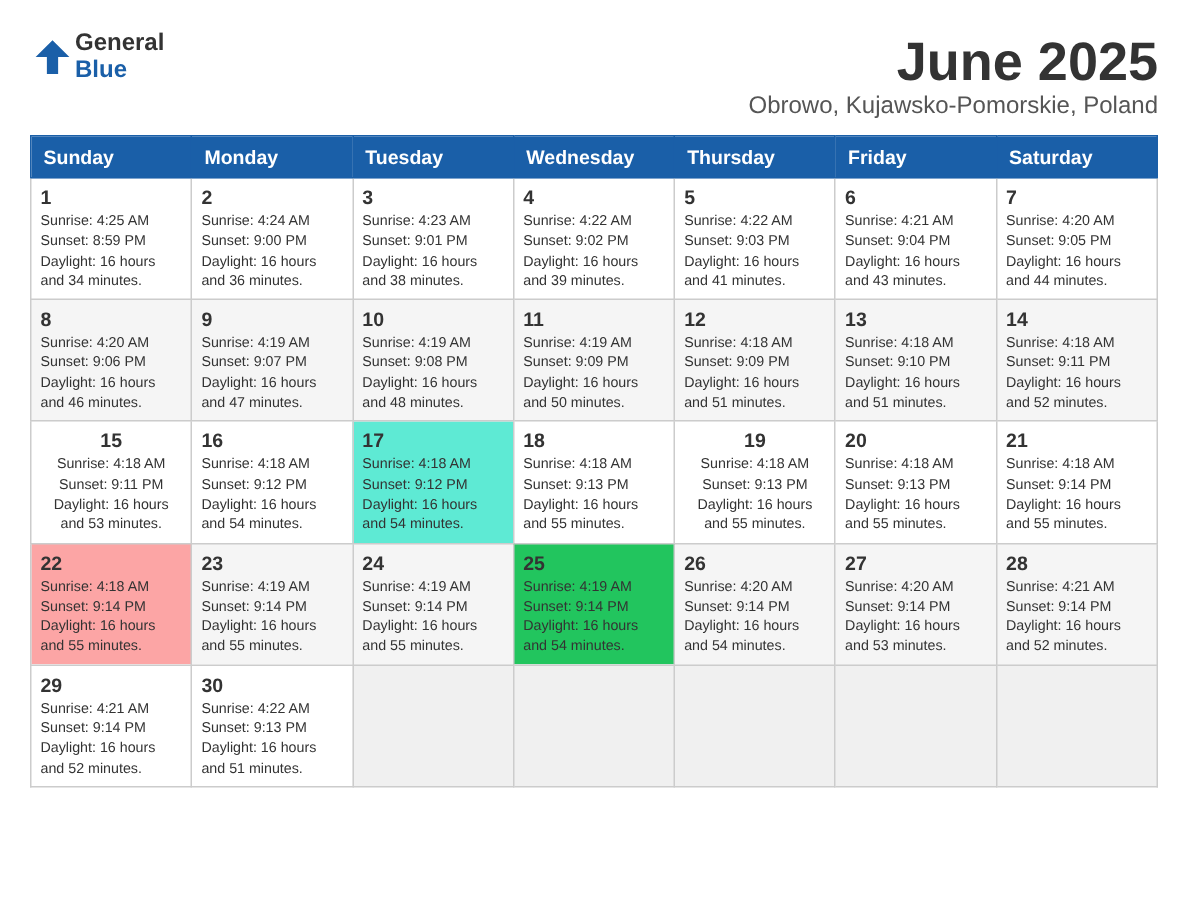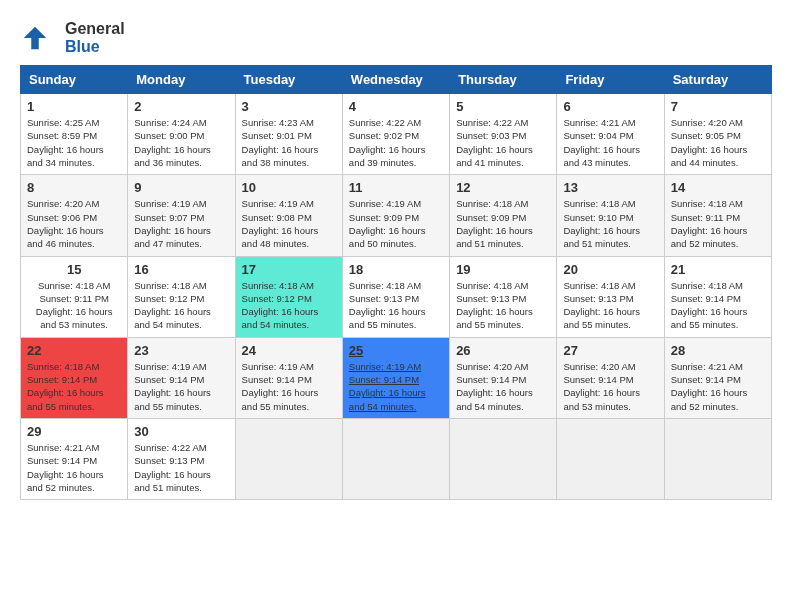--- a/index.html
+++ b/index.html
@@ -12,21 +12,21 @@
     }
     .header-section {
       display: flex;
       justify-content: space-between;
       align-items: flex-start;
       margin-bottom: 10px;
     }
     .logo {
       display: flex;
       align-items: center;
-      gap: 15px;
+      gap: 0;
     }
     .logo-text {
       display: flex;
       flex-direction: column;
       line-height: 1.1;
     }
     .logo-general {
       font-size: 16px;
       font-weight: bold;
       color: #333;
@@ -100,20 +100,24 @@
 <div class="header-section">
   <div class="logo">
     <svg class="logo-icon" viewBox="0 0 40 40">
       <path d="M20 5 L35 20 L25 20 L25 35 L15 35 L15 20 L5 20 Z" fill="#1a5fa8"></path>
     </svg>
     <div class="logo-text">
       <span class="logo-general">General</span>
       <span class="logo-blue">Blue</span>
     </div>
   </div>
+  <div class="title-section">
+    <div class="month-title">June 2025</div>
+    <div class="subtitle">Obrowo, Kujawsko-Pomorskie, Poland</div>
+  </div>
 </div>
 
 <table class="calendar">
   <thead>
     <tr>
     <th>Sunday</th>
         <th>Monday</th>
         <th>Tuesday</th>
         <th>Wednesday</th>
         <th>Thursday</th>
@@ -264,21 +268,21 @@
         </div>
       </td>
         <td style="background: rgb(255, 255, 255);">
         <span class="day-num">18</span>
         <div class="day-info">
           Sunrise: 4:18 AM<br>
           Sunset: 9:13 PM<br>
           Daylight: 16 hours and 55 minutes.
         </div>
       </td>
-        <td style="background: rgb(255, 255, 255);">
+        <td style="background: rgb(255, 255, 255); text-align: center;">
         <span class="day-num">19</span>
         <div class="day-info">
           Sunrise: 4:18 AM<br>
           Sunset: 9:13 PM<br>
           Daylight: 16 hours and 55 minutes.
         </div>
       </td>
         <td style="background: rgb(255, 255, 255);">
         <span class="day-num">20</span>
         <div class="day-info">
@@ -290,21 +294,21 @@
         <td style="background: rgb(255, 255, 255);">
         <span class="day-num">21</span>
         <div class="day-info">
           Sunrise: 4:18 AM<br>
           Sunset: 9:14 PM<br>
           Daylight: 16 hours and 55 minutes.
         </div>
       </td>
       </tr>
       <tr style="background: rgb(240, 240, 240);">
-        <td style="background: #ef4444; margin-left: 20px;">
+        <td style="background: #fca5a5; margin-left: 20px;">
         <span class="day-num">22</span>
         <div class="day-info">
           Sunrise: 4:18 AM<br>
           Sunset: 9:14 PM<br>
           Daylight: 16 hours and 55 minutes.
         </div>
       </td>
         <td style="background: rgb(245, 245, 245);">
         <span class="day-num">23</span>
         <div class="day-info">
@@ -314,21 +318,21 @@
         </div>
       </td>
         <td style="background: rgb(245, 245, 245);">
         <span class="day-num">24</span>
         <div class="day-info">
           Sunrise: 4:19 AM<br>
           Sunset: 9:14 PM<br>
           Daylight: 16 hours and 55 minutes.
         </div>
       </td>
-        <td style="background: #3b82f6; text-decoration: underline;">
+        <td style="background: #22c55e;">
         <span class="day-num">25</span>
         <div class="day-info">
           Sunrise: 4:19 AM<br>
           Sunset: 9:14 PM<br>
           Daylight: 16 hours and 54 minutes.
         </div>
       </td>
         <td style="background: rgb(245, 245, 245);">
         <span class="day-num">26</span>
         <div class="day-info">

